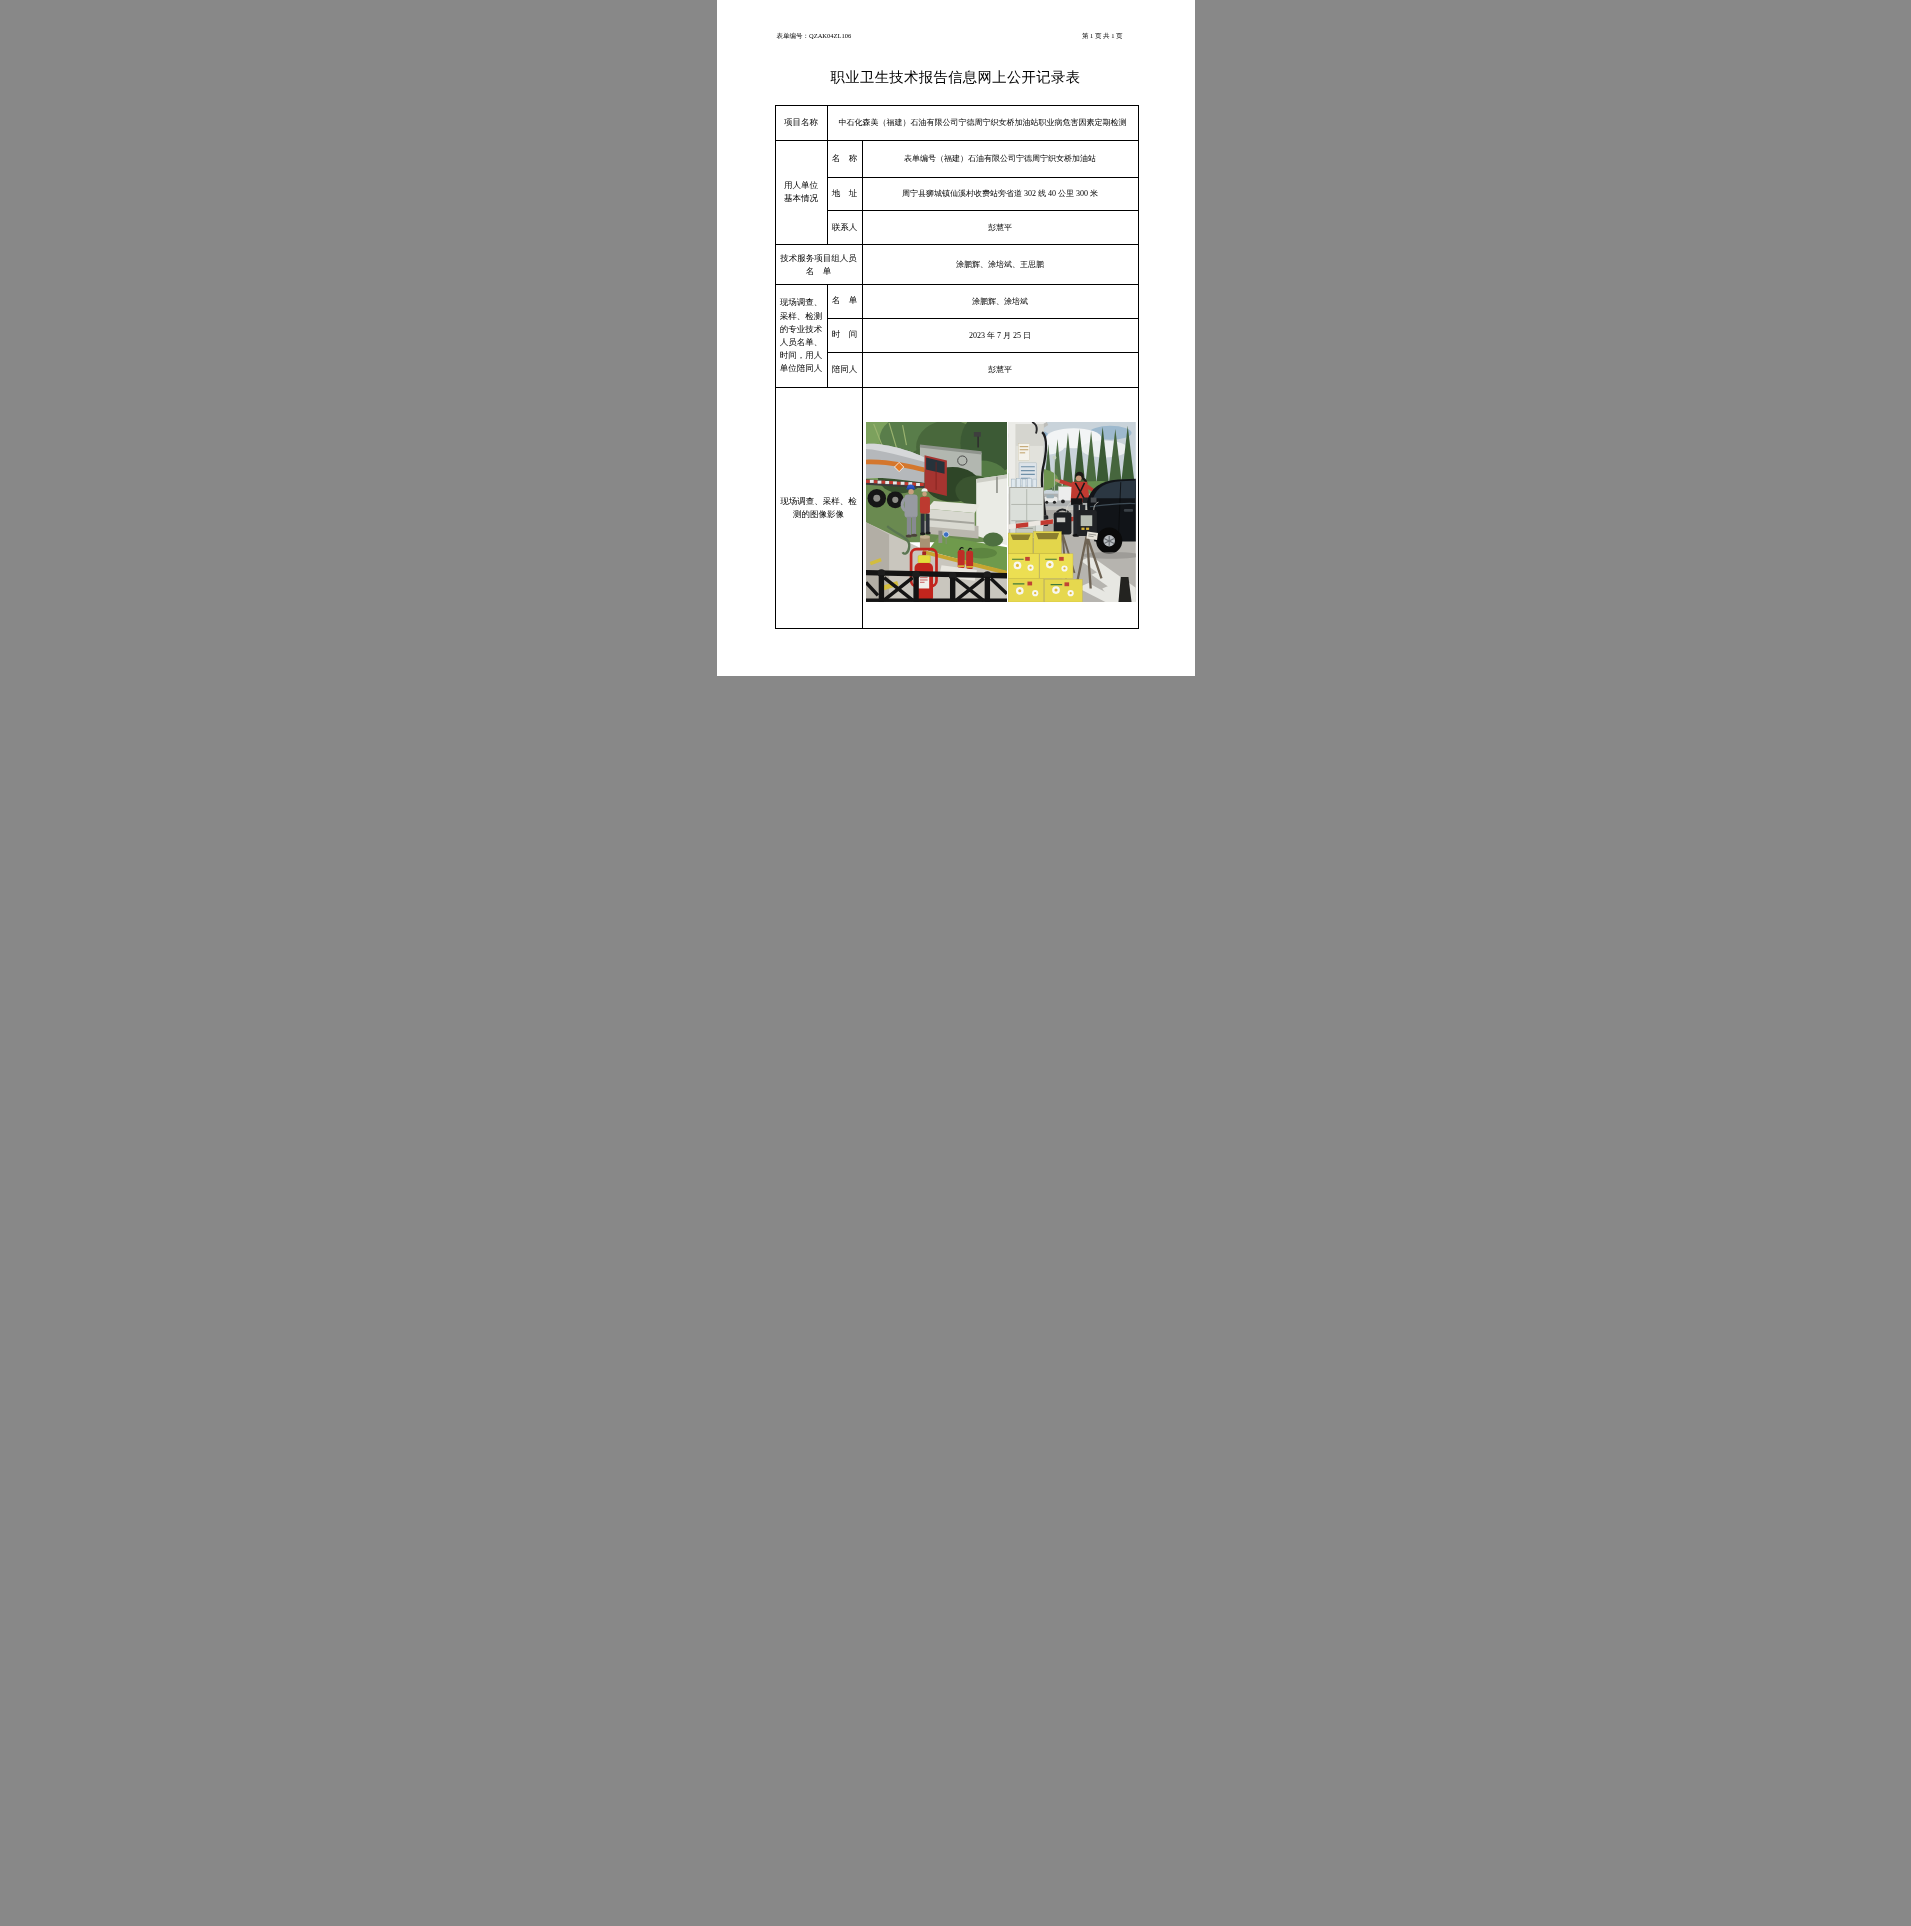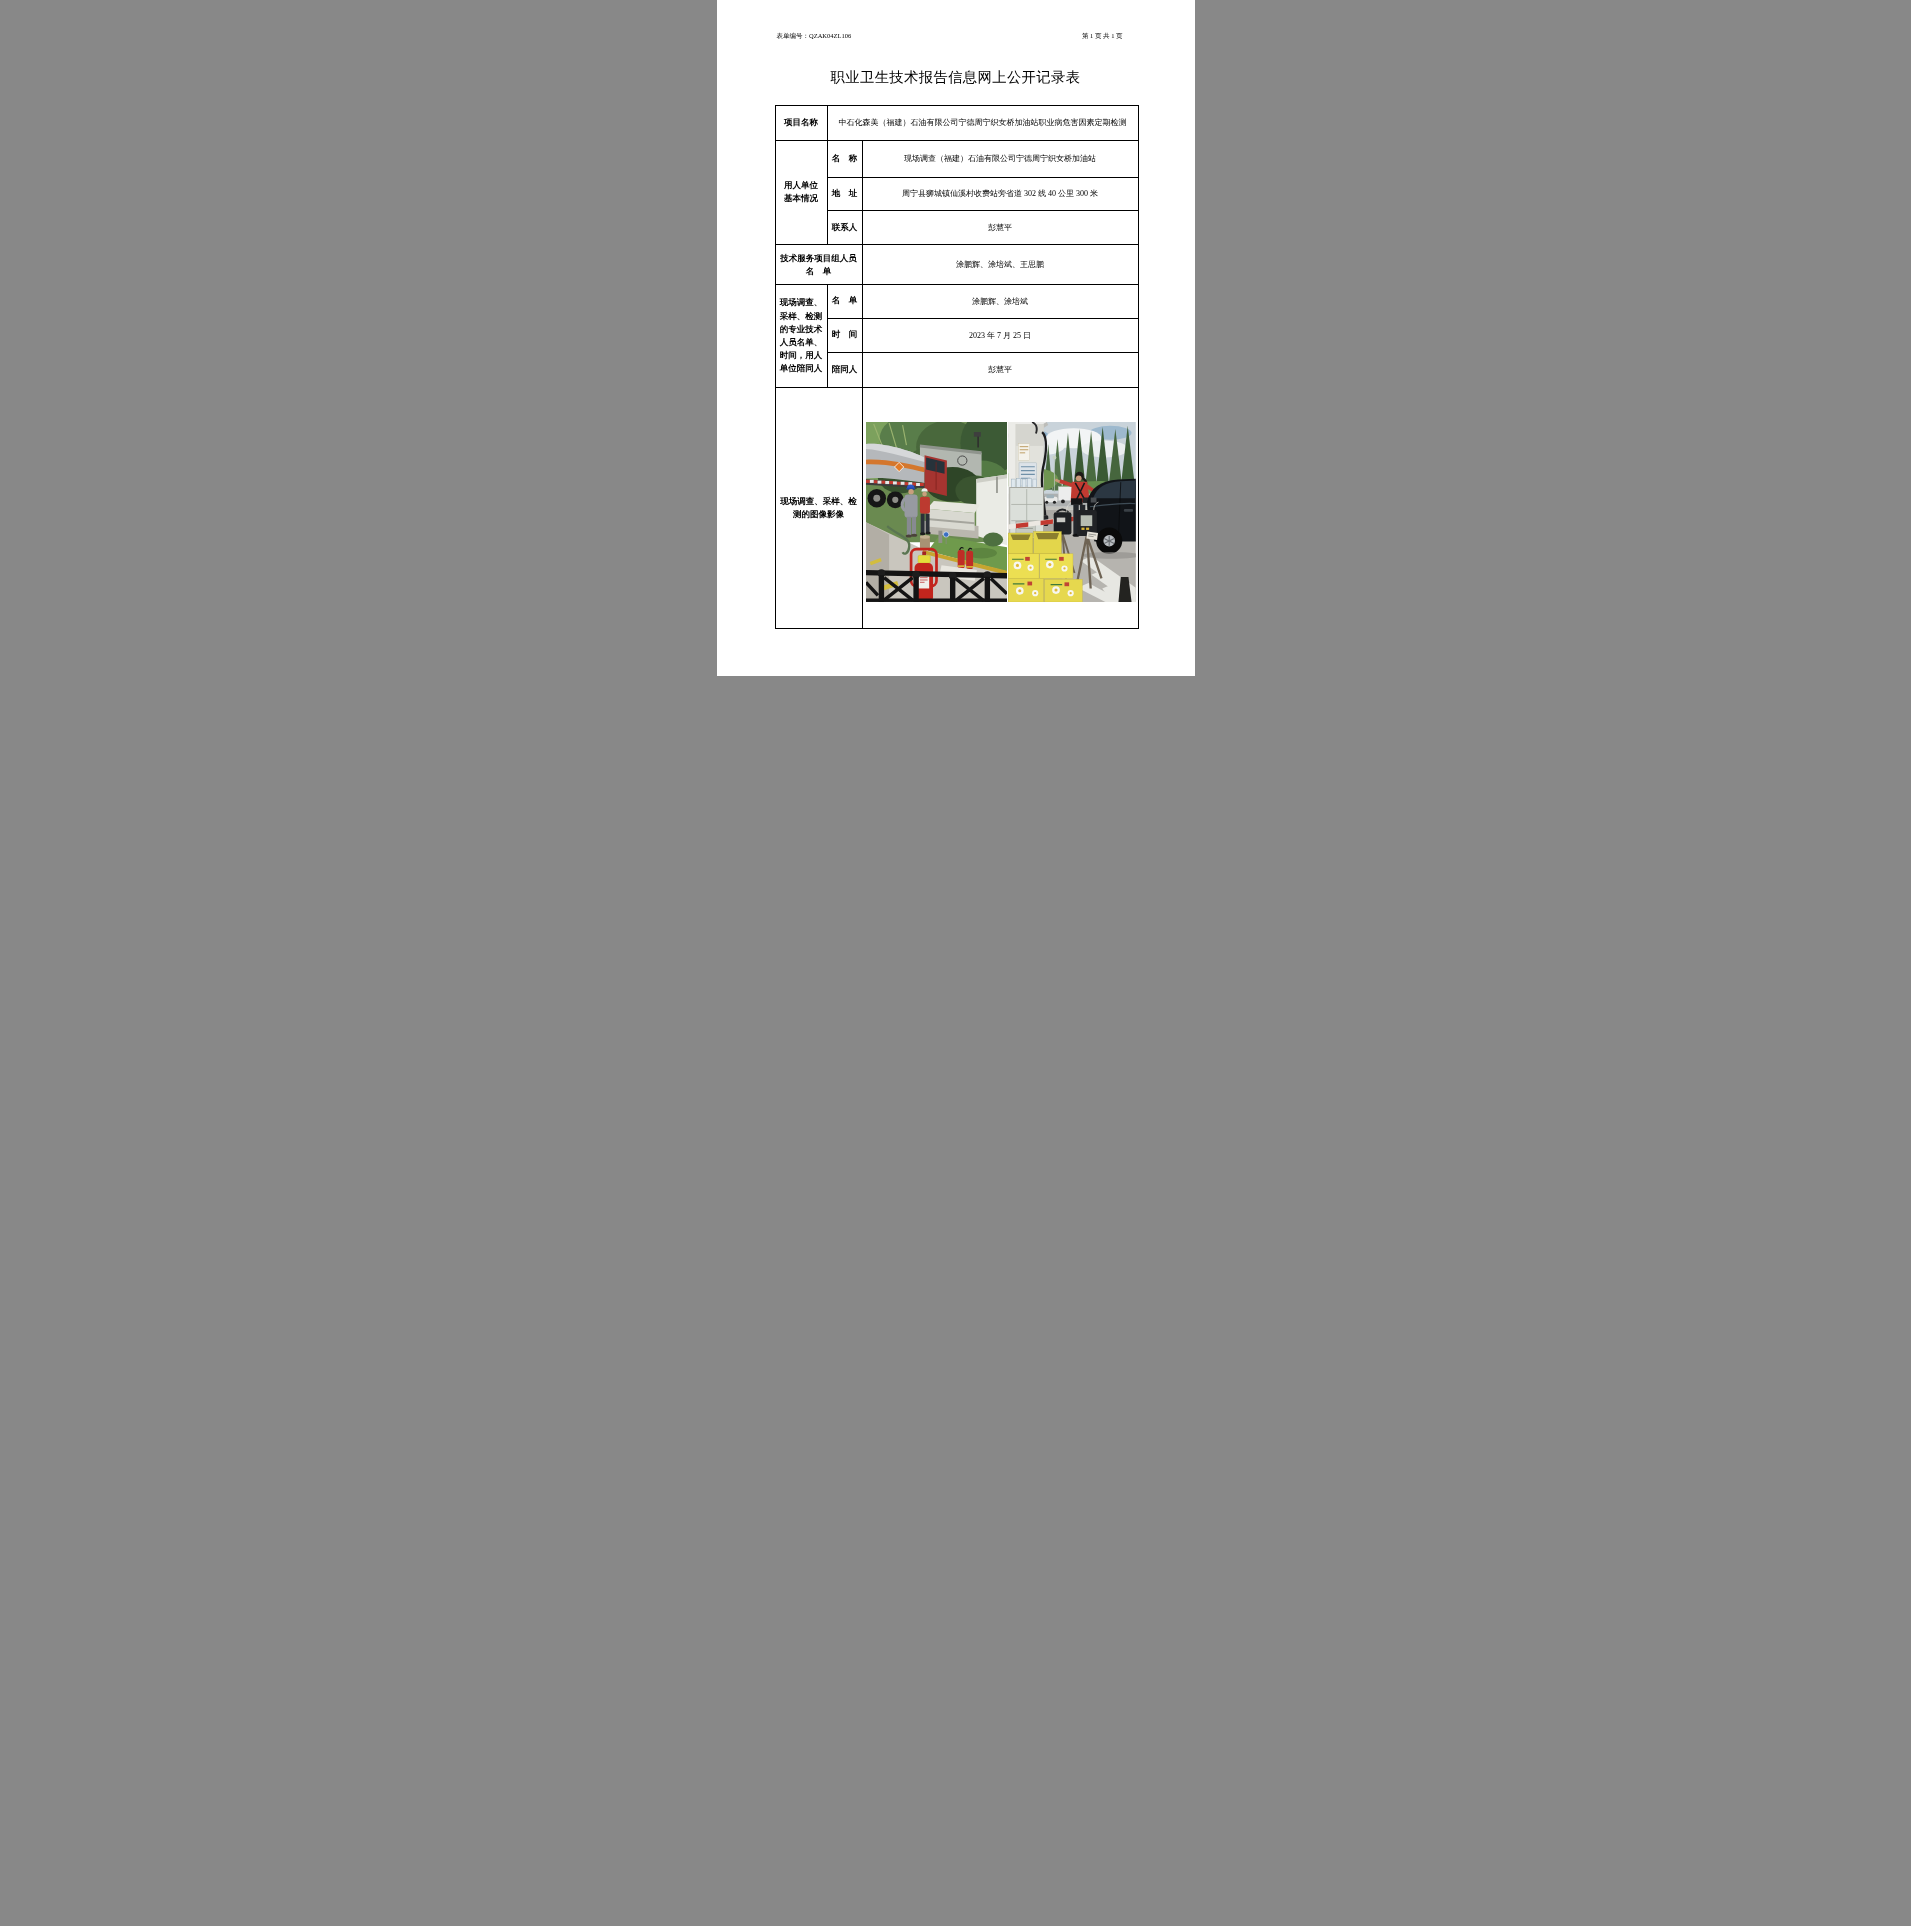--- a/index.html
+++ b/index.html
@@ -17,21 +17,21 @@
     font-size:14.3px; font-weight:normal; letter-spacing:0.4px;
   }
   table.record {
     position:absolute; top:105px; left:58px; width:362px;
     border-collapse:collapse; table-layout:fixed; border:1.2px solid #000;
   }
   td {
     border:0.4px solid #000; border-top:1.2px solid #000; border-bottom:1.2px solid #000;
     text-align:center; vertical-align:middle; padding:0.8px 2.3px; overflow:hidden;
   }
-  .lbl { font-weight:bold; font-size:8.5px; }
+  .lbl { font-weight:normal; font-size:8.5px; }
   .val { font-size:8px; }
   .pre { white-space:pre-line; line-height:1.55;margin-left:36px; }
   .photos-cell { padding:0; vertical-align:top; }
   .photos { display:flex; justify-content:flex-end; align-items:flex-start; gap:1.2px; padding:34px 1.5px 0 0; }
   .photos svg { display:block; }
 </style>
 </head>
 <body>
 
 <div class="page">
@@ -53,21 +53,21 @@
     <tbody>
         <tr>
       <td style="height:32px" class="lbl">项目名称</td>
       <td colspan="2" class="val">中石化森美（福建）石油有限公司宁德周宁织女桥加油站职业病危害因素定期检测</td>
     </tr>
 
     <tr>
       <td rowspan="3" class="lbl pre">用人单位
 基本情况</td>
       <td style="height:35px" class="lbl">名　称</td>
-      <td class="val">现场调查（福建）石油有限公司宁德周宁织女桥加油站</td>
+      <td class="val">表单编号（福建）石油有限公司宁德周宁织女桥加油站</td>
     </tr>
     <tr>
       <td style="height:30px" class="lbl">地　址</td>
       <td class="val">周宁县狮城镇仙溪村收费站旁省道 302 线 40 公里 300 米</td>
     </tr>
     <tr>
       <td style="height:32px" class="lbl">联系人</td>
       <td class="val">彭慧平</td>
     </tr>
 

